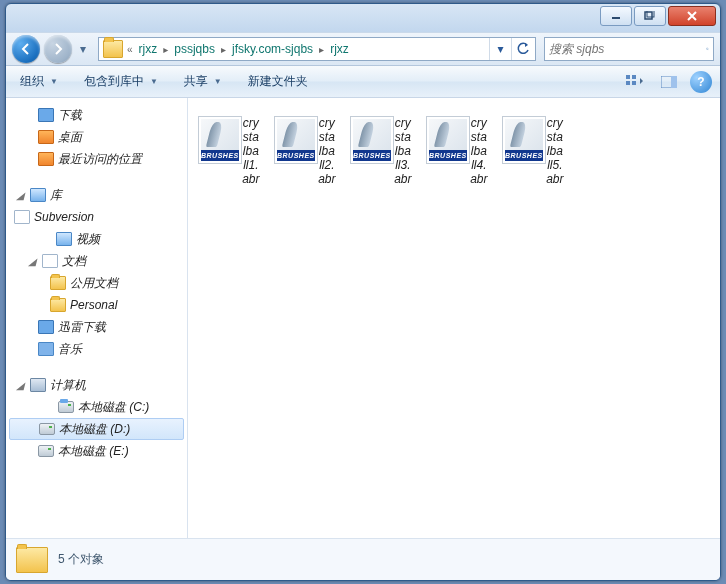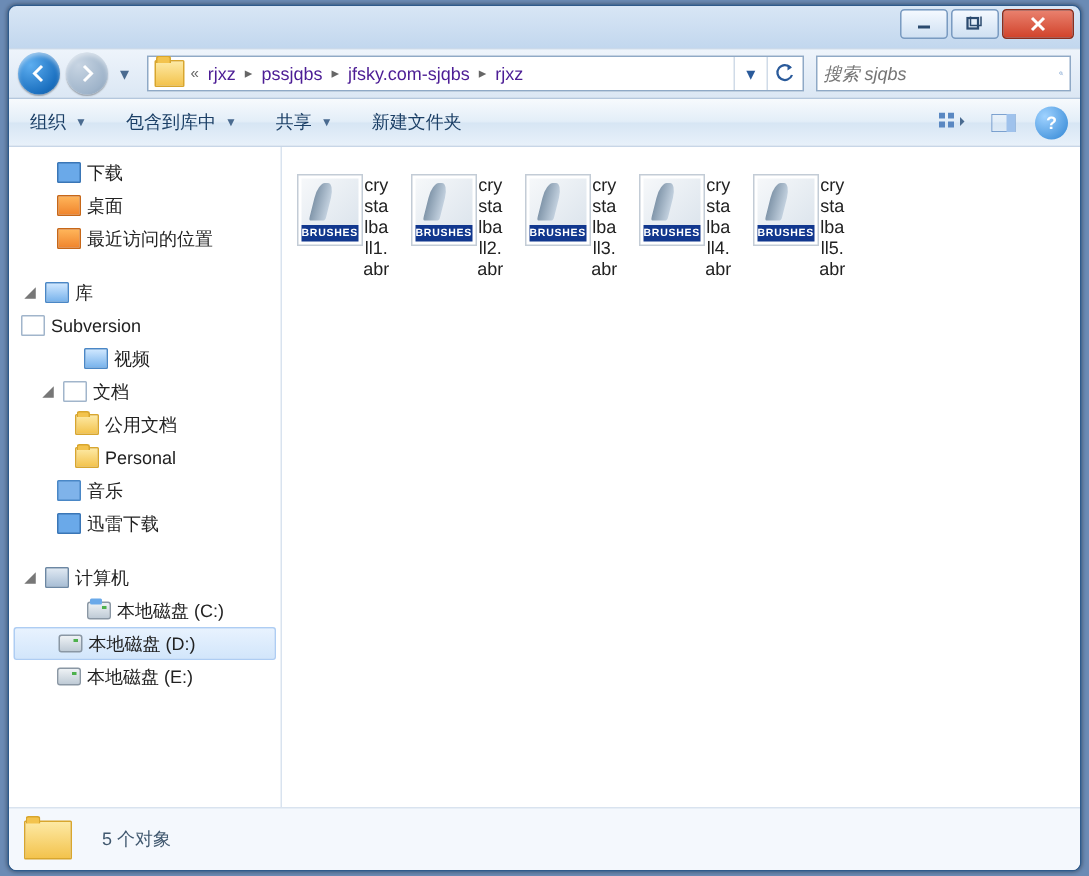--- a/index.html
+++ b/index.html
@@ -21,39 +21,39 @@
 .navbtn { width:28px; height:28px; border-radius:50%; display:flex; align-items:center; justify-content:center; cursor:pointer;
   background:radial-gradient(circle at 30% 30%,#5daef0,#1a6fbf 70%,#0d4e8c); box-shadow:inset 0 2px 3px rgba(255,255,255,.5),0 1px 1px rgba(0,0,0,.3); }
 .navbtn.fwd { background:radial-gradient(circle at 30% 30%,#c8d5e3,#9fb4ca 70%,#7c93ab); }
 .navdrop { width:14px; height:22px; display:flex; align-items:center; justify-content:center; cursor:pointer; color:#4a6b90; }
 
 .addrbar { flex:1; height:24px; background:#fff; border:1px solid #8fa9c6; display:flex; align-items:center; padding:0 2px; margin:0 4px; }
 .addrbar .foldicon { width:20px; height:18px; margin:0 2px; }
 .foldicon { background:linear-gradient(to bottom,#fde9a4,#f3c34d); border:1px solid #d8a62e; border-radius:1px; position:relative; }
 .foldicon::before { content:""; position:absolute; top:-4px; left:0; width:8px; height:4px; background:#f3c34d; border:1px solid #d8a62e; border-bottom:none; border-radius:2px 2px 0 0; }
 .crumbs { display:flex; align-items:center; height:100%; overflow:hidden; }
-.crumb { padding:0 4px; height:22px; display:flex; align-items:center; cursor:pointer; color:#4c1d95; }
+.crumb { padding:0 4px; height:22px; display:flex; align-items:center; cursor:pointer; color:#0f766e; }
 .crsep { color:#666; padding:0 2px; cursor:pointer; font-size:10px; }
 .addrbtns { margin-left:auto; display:flex; }
 .addrbtn { width:22px; height:22px; display:flex; align-items:center; justify-content:center; cursor:pointer; border-left:1px solid #d0dbe8; color:#2a5a9a; }
 
 .searchbox { width:170px; height:24px; background:#fff; border:1px solid #8fa9c6; display:flex; align-items:center; padding:0 4px; }
 .searchbox input { flex:1; border:none; outline:none; color:#888; font-style:italic; background:transparent; }
 .searchbox .sicon { width:16px; height:16px; color:#3a72b8; }
 
 
 .toolbar { height:32px; background:linear-gradient(to bottom,#f7fafd,#e3eef8 48%,#d7e6f4 52%,#e8f1fa); border-bottom:1px solid #c8d6e7; display:flex; align-items:center; padding:0 8px; gap:14px; }
 .tb-item { display:flex; align-items:center; gap:4px; cursor:pointer; color:#1b3f66; padding:4px 6px; border-radius:2px;justify-content:center; }
 .tdrop { font-size:8px; color:#4a6b90; margin-left:2px; }
 .toolbar .rt { margin-left:auto; display:flex; align-items:center; gap:8px; }
 .viewbtn, .helpbtn { width:26px; height:22px; display:flex; align-items:center; justify-content:center; cursor:pointer; color:#2a5a9a; }
 .helpbtn { width:22px; border-radius:50%; background:radial-gradient(circle at 30% 30%,#9fd2ff,#2f85d4); color:#fff; }
 
 
-.body { flex:1; display:flex; overflow:hidden; background:#fff; }
+.body { flex:1; display:flex; overflow:hidden; background:#fff;font-style:italic; }
 .tree { width:182px; border-right:1px solid #d9e3ef; padding:6px 0; overflow:auto; }
 .tnode { display:flex; align-items:center; height:22px; padding-left:8px; cursor:pointer; color:#222; gap:4px; white-space:nowrap; }
 .tnode.sel { background:linear-gradient(to bottom,#e8f2fe,#d2e6fb); border:1px solid #aecdf3; border-radius:2px; margin:0 3px; padding-left:5px; }
 .exp { width:12px; text-align:center; color:#777; font-size:10px; cursor:pointer; }
 .ticon { width:16px; height:14px; flex-shrink:0; }
 .spacer { height:14px; }
 
 .ic-fold { background:linear-gradient(to bottom,#fde9a4,#f3c34d); border:1px solid #d8a62e; border-radius:1px; position:relative; }
 .ic-fold::before { content:""; position:absolute; top:-3px; left:0; width:7px; height:3px; background:#f3c34d; border:1px solid #d8a62e; border-bottom:none; border-radius:2px 2px 0 0; }
 .ic-blue { background:#6aa9e9; border:1px solid #3a76b6; border-radius:1px; }
@@ -69,21 +69,21 @@
 .content { flex:1; padding:14px 6px; display:flex; flex-wrap:wrap; align-content:flex-start; gap:6px 6px; overflow:auto; }
 
 .file { width:70px; display:flex; flex-direction:row; cursor:pointer; padding:3px; border:1px solid transparent; border-radius:2px; }
 .thumb { width:48px; height:48px; border:1px solid #c3ccd6; background:#fff; margin-bottom:2px; display:flex; flex-direction:column; align-items:stretch; padding:2px; }
 .thumb .art { flex:1; background:linear-gradient(135deg,#f6f8fa 0%,#dde5ed 100%); position:relative; overflow:hidden; }
 .thumb .art::before { content:""; position:absolute; left:20%; top:10%; width:30%; height:80%; background:linear-gradient(to right,#8196aa,#c3d1df); transform:skewX(-14deg); border-radius:40% 40% 10% 10%; }
 .thumb .tag { height:11px; background:#11378e; color:#fff; font-size:7px; font-weight:bold; display:flex; align-items:center; justify-content:center; letter-spacing:0.5px; }
 .fname { text-align:center; line-height:14px; color:#222; word-break:break-all; }
 
 
-.status { height:42px; border-top:1px solid #d9e3ef; display:flex; align-items:center; padding:0 10px; gap:20px; background:#f4f8fd; }
+.status { height:42px; border-top:1px solid #d9e3ef; display:flex; align-items:center; padding:0 10px; gap:10px; background:#f4f8fd; }
 .status .foldbig { width:32px; height:26px; }
 .status .txt { color:#40586f; }
 </style>
 </head>
 <body>
 
 <div class="window">
 
   <div class="titlebar">
     <div class="tbtn">
@@ -225,26 +225,26 @@
         </div>
       <div class="tnode" style="padding-left:44px">
           <span class="ticon ic-fold"></span>
           <span>公用文档</span>
         </div>
       <div class="tnode" style="padding-left:44px">
           <span class="ticon ic-fold"></span>
           <span>Personal</span>
         </div>
       <div class="tnode" style="padding-left:32px">
+          <span class="ticon ic-blue"></span>
+          <span>迅雷下载</span>
+        </div>
+      <div class="tnode" style="padding-left:32px">
           <span class="ticon ic-music"></span>
           <span>音乐</span>
-        </div>
-      <div class="tnode" style="padding-left:32px">
-          <span class="ticon ic-blue"></span>
-          <span>迅雷下载</span>
         </div>
       <div class="spacer"></div>
       <div class="tnode" style="padding-left:8px">
           <span class="exp">◢</span>
           <span class="ticon ic-comp"></span>
           <span>计算机</span>
         </div>
       <div class="tnode" style="padding-left:52px">
           <span class="ticon ic-drive ic-sysdrive"></span>
           <span>本地磁盘 (C:)</span>

